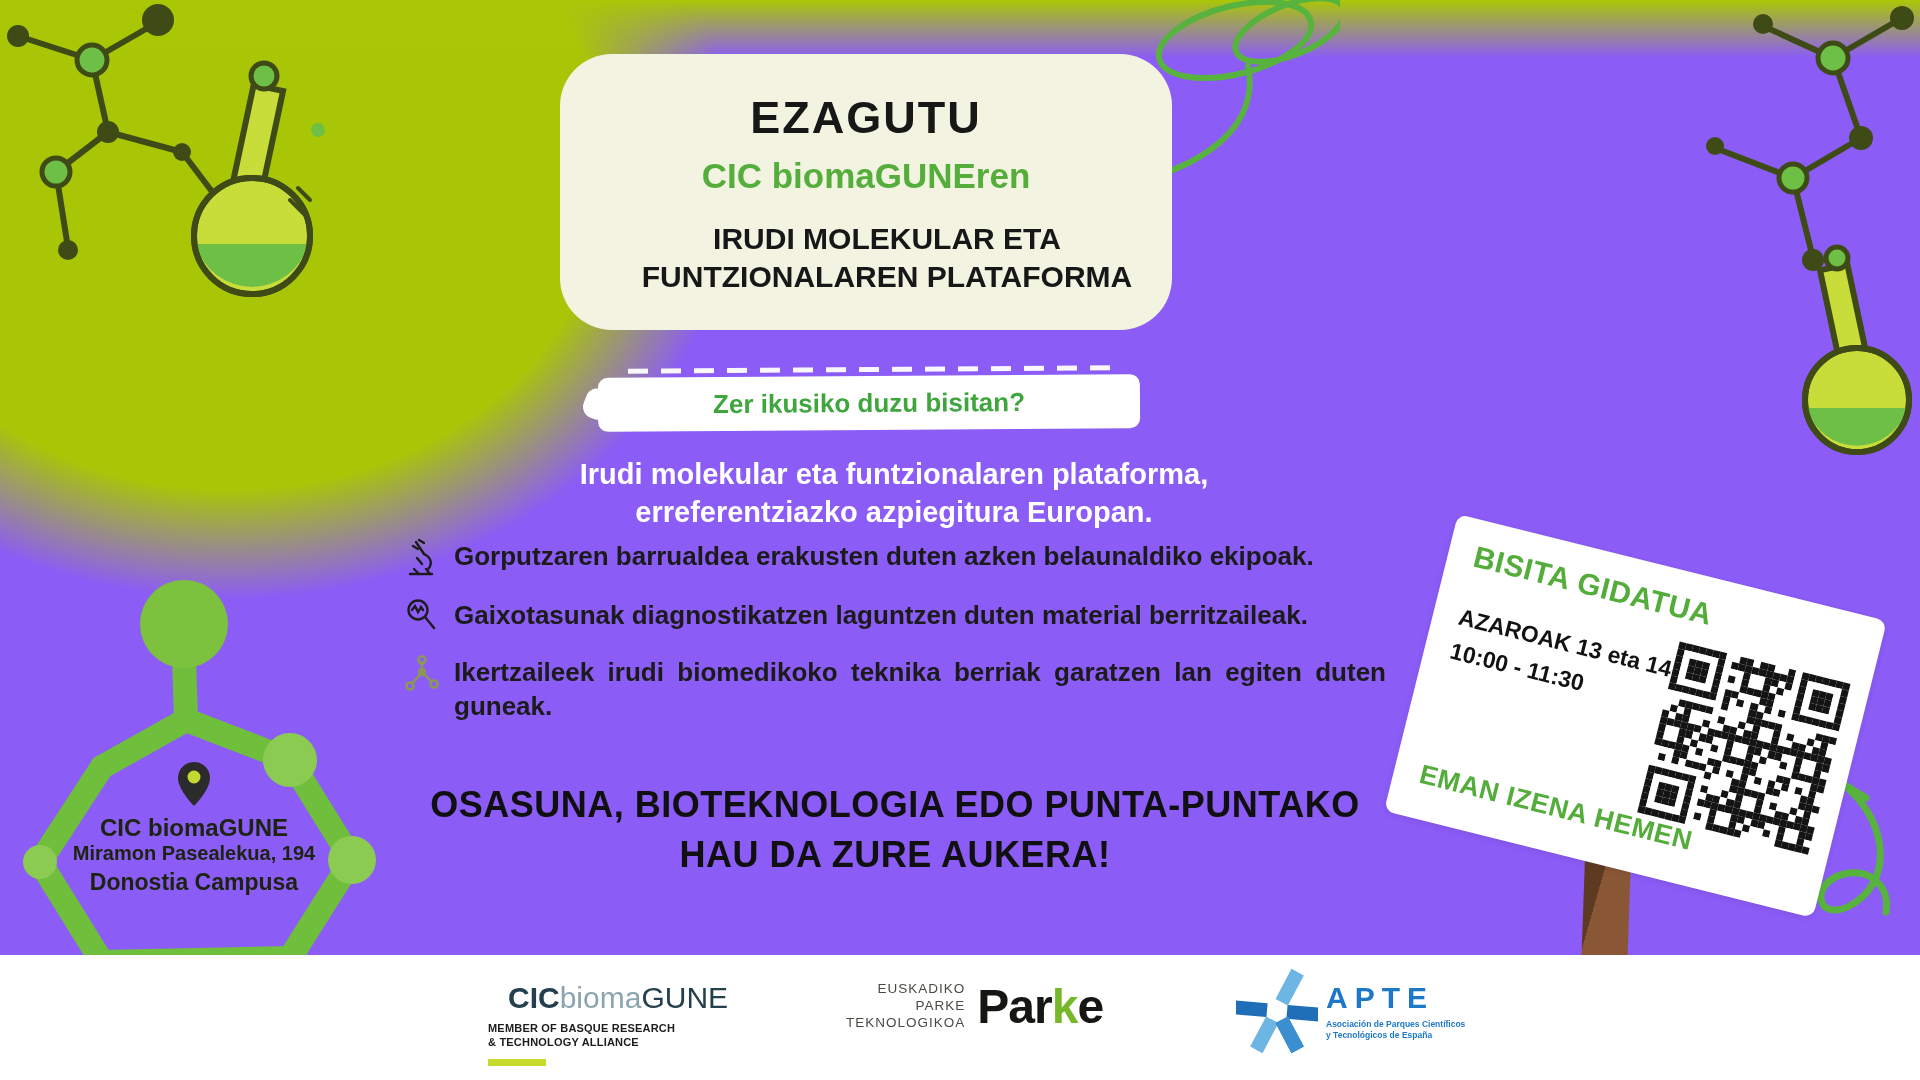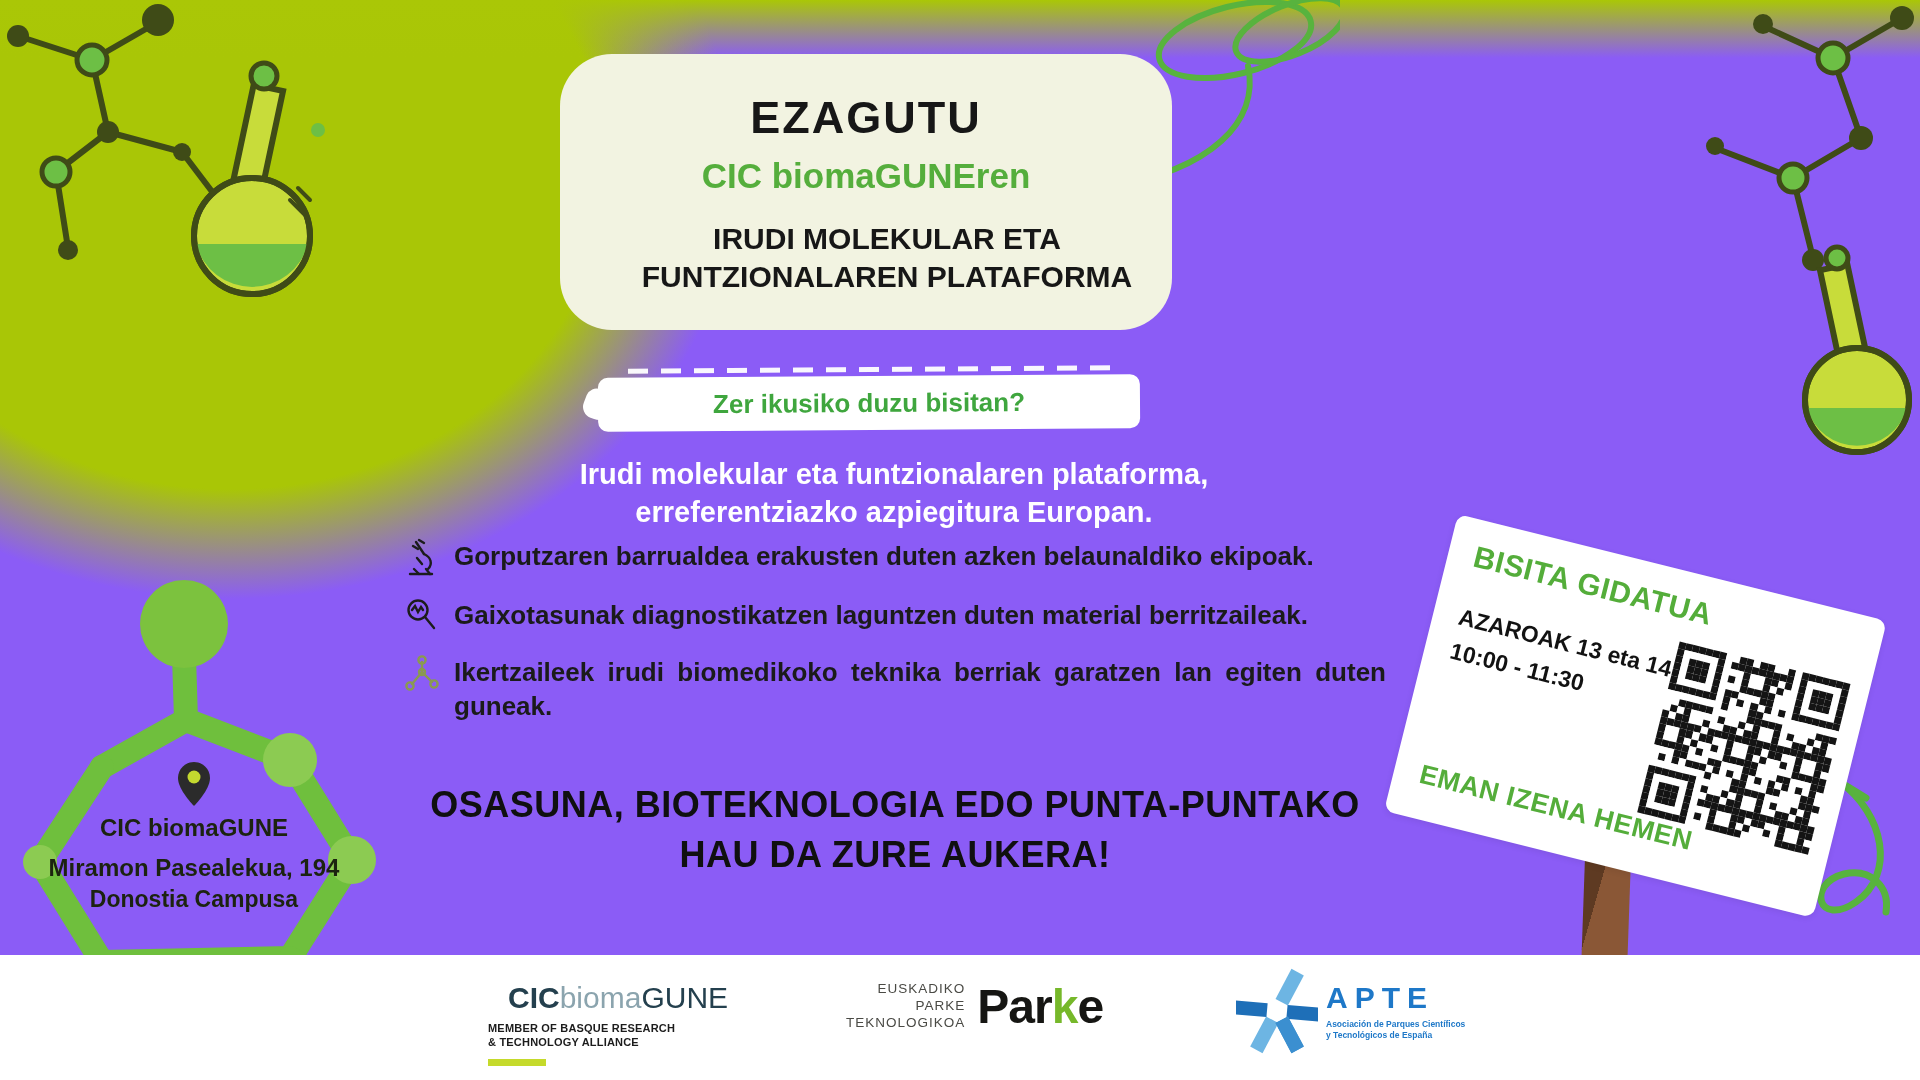--- a/index.html
+++ b/index.html
@@ -44,21 +44,21 @@
   .bullet .bicon{flex:0 0 36px;margin-top:-2px;}
   .bullet .btext{font-size:26px;font-weight:700;line-height:1.3;text-align:justify;width:100%;}
 
   .cta{position:absolute;left:330px;top:780px;width:1130px;text-align:center;color:#101010;
        font-size:36px;font-weight:700;line-height:1.38;letter-spacing:.5px;}
 
   
   .location{position:absolute;left:44px;top:760px;width:300px;text-align:center;color:#1c2310;}
   .location svg{display:block;margin:0 auto 6px auto;}
   .loc-name{font-size:24px;font-weight:700;}
-  .loc-addr{font-size:24px;font-weight:700;margin-top:12px;}
+  .loc-addr{font-size:20px;font-weight:700;margin-top:0;}
   .loc-campus{font-size:23px;font-weight:700;margin-top:4px;}
 
   
   .post{position:absolute;left:1584px;top:802px;width:46px;height:168px;
         transform:rotate(2deg);background:linear-gradient(104deg,#5e3a22 42%,#8a5736 42%);}
   .sign{position:absolute;left:1458px;top:514px;width:442px;height:306px;background:#fff;
         border-radius:10px;transform:rotate(14deg);transform-origin:top left;
         box-shadow:0 2px 6px rgba(0,0,0,.08);}
   .sign-title{position:absolute;left:26px;top:20px;font-size:30px;font-weight:700;
               color:#54ad3a;letter-spacing:.5px;white-space:nowrap;}

